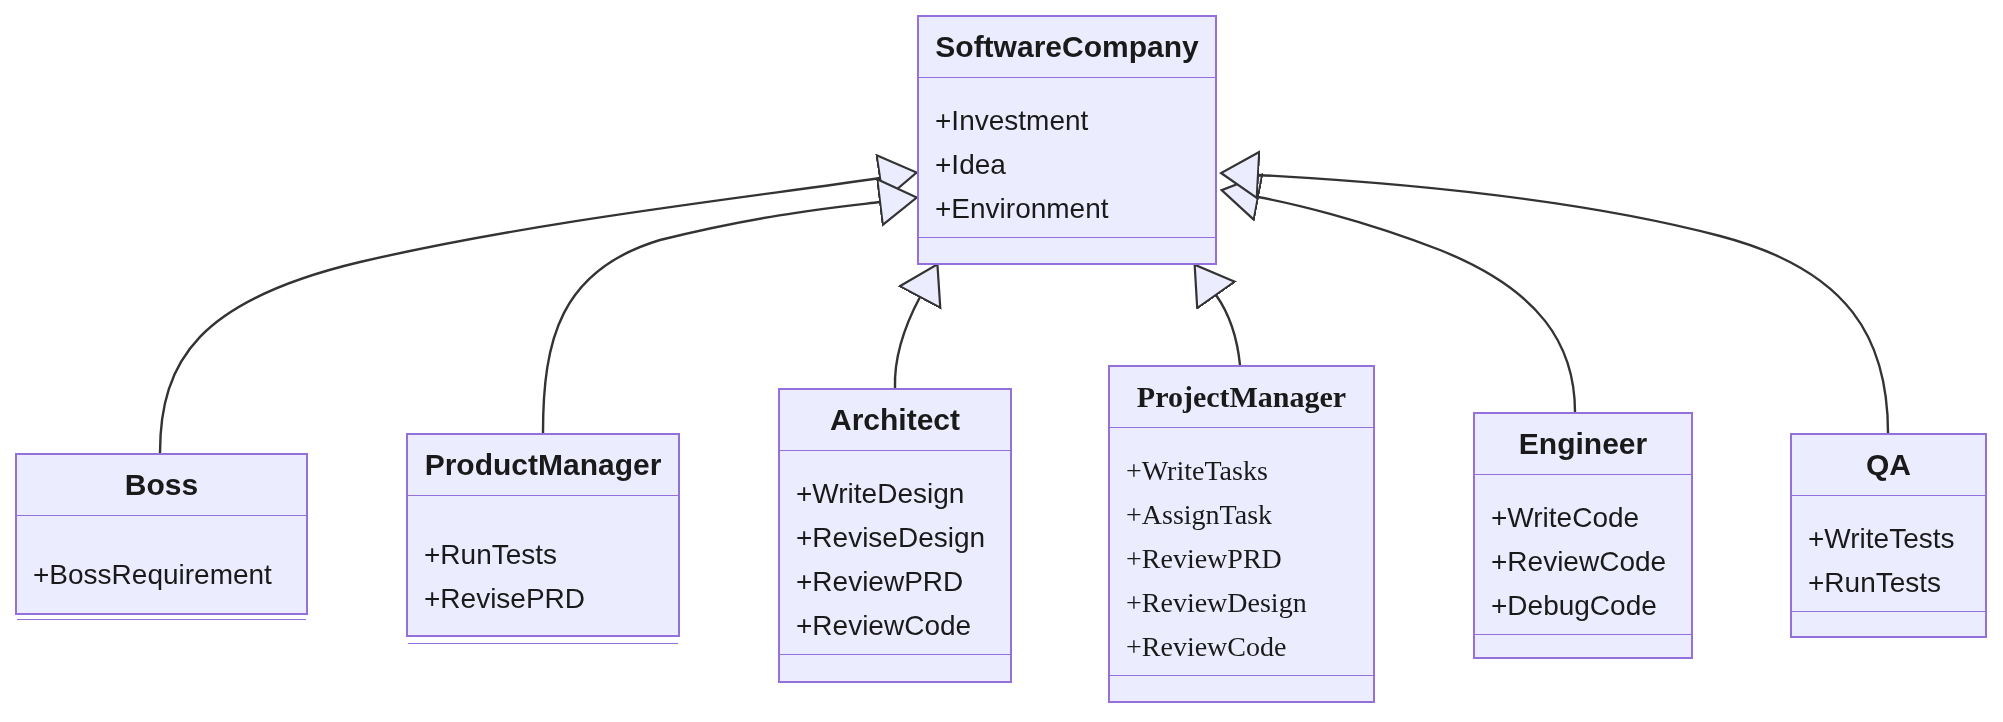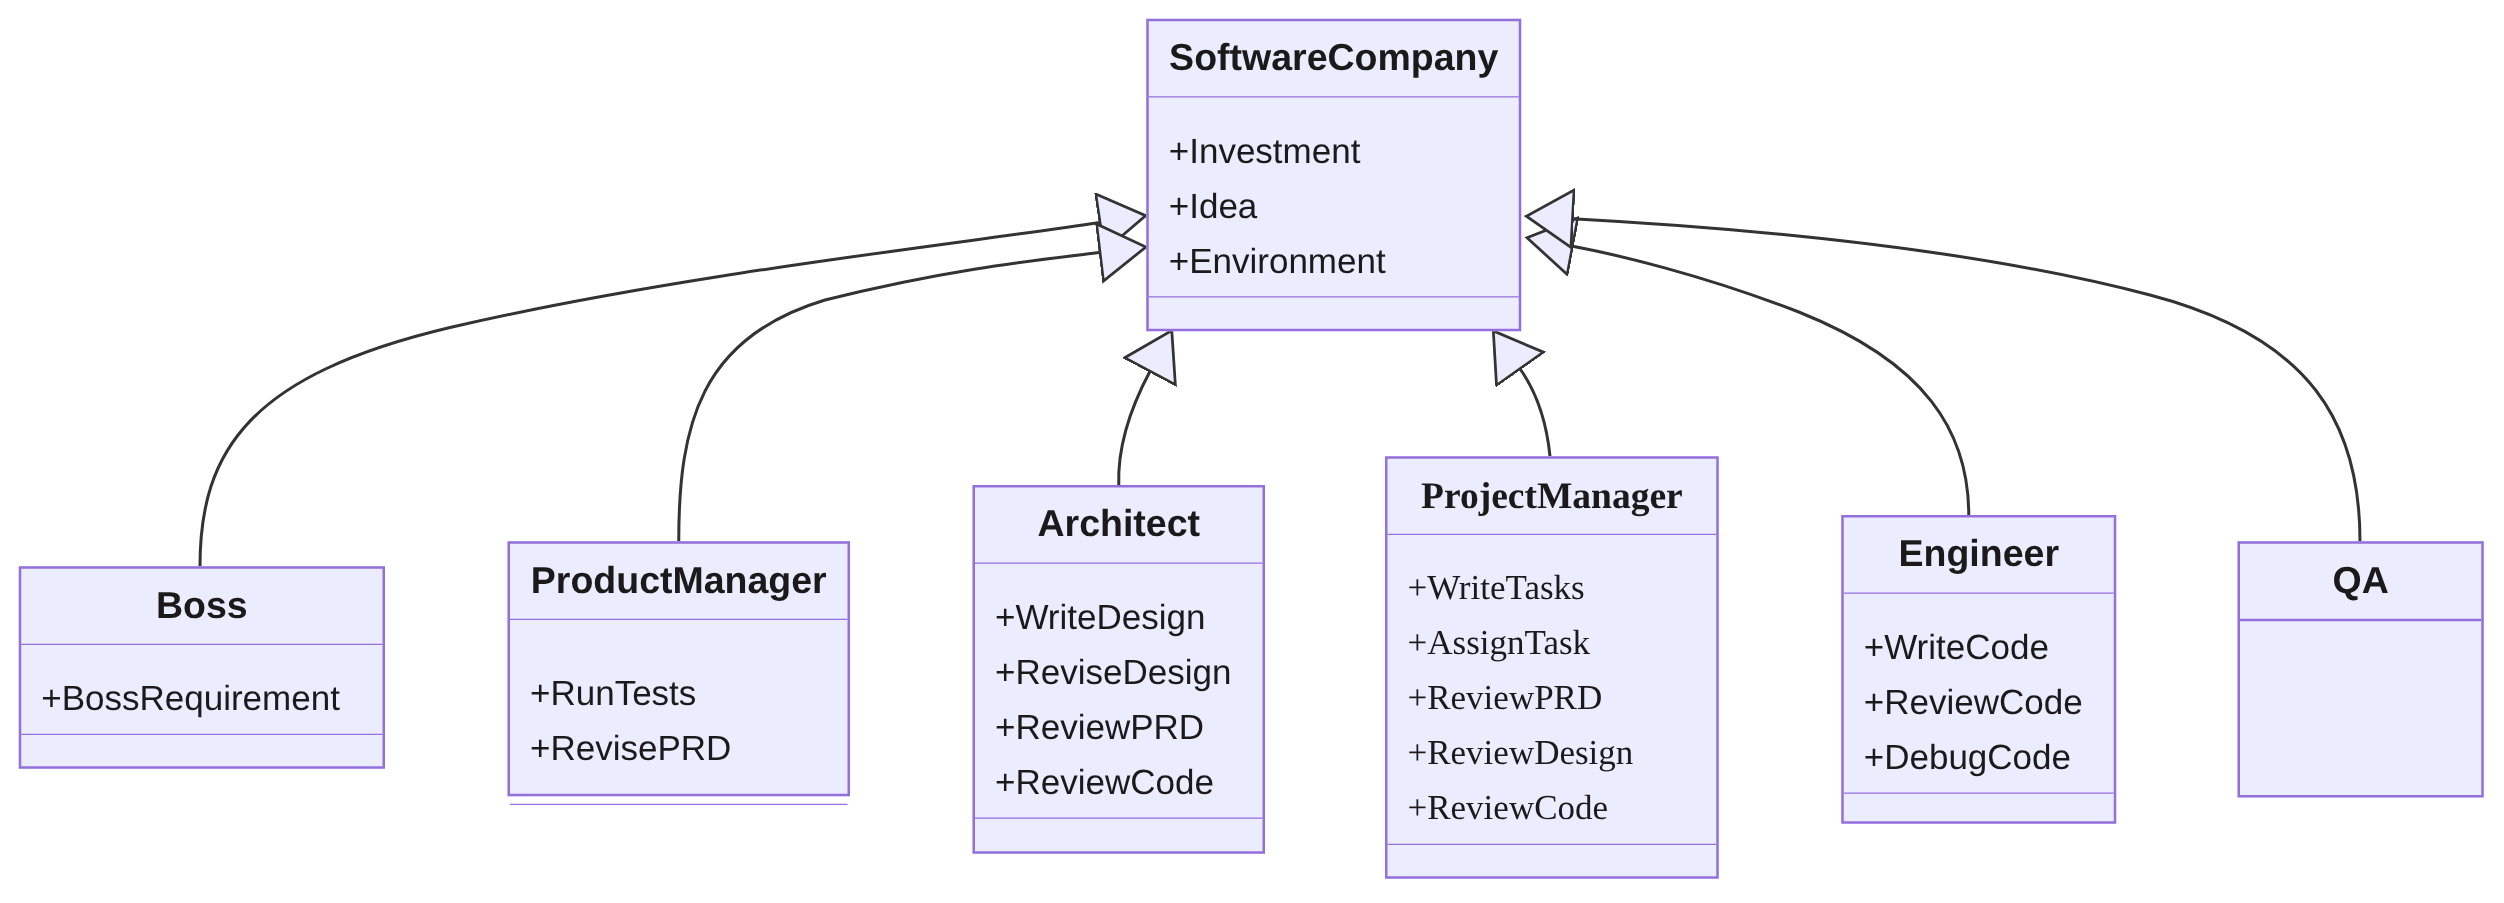--- a/index.html
+++ b/index.html
@@ -39,21 +39,21 @@
   <div class="uml-class" style="left:917px; top:15px; width:300px; height:250px;">
     <div class="uml-title">SoftwareCompany</div>
     <div class="uml-attrs">
         <div class="attr-row">+Investment</div>
         <div class="attr-row">+Idea</div>
         <div class="attr-row">+Environment</div>
       </div>
     <div class="uml-methods"></div>
   </div>
 
-  <div class="uml-class" style="left:15px; top:453px; width:293px; height:162px;">
+  <div class="uml-class" style="left:15px; top:453px; width:293px; height:162px;gap:16px;">
     <div class="uml-title">Boss</div>
     <div class="uml-attrs">
         <div class="attr-row">+BossRequirement</div>
       </div>
     <div class="uml-methods"></div>
   </div>
 
   <div class="uml-class" style="left:406px; top:433px; width:274px; height:204px;gap:16px;">
     <div class="uml-title">ProductManager</div>
     <div class="uml-attrs">
@@ -91,16 +91,20 @@
     <div class="uml-attrs">
         <div class="attr-row">+WriteCode</div>
         <div class="attr-row">+ReviewCode</div>
         <div class="attr-row">+DebugCode</div>
       </div>
     <div class="uml-methods"></div>
   </div>
 
   <div class="uml-class" style="left:1790px; top:433px; width:197px; height:205px;">
     <div class="uml-title">QA</div>
+    <div class="uml-attrs">
+        <div class="attr-row">+WriteTests</div>
+        <div class="attr-row">+RunTests</div>
+      </div>
     <div class="uml-methods"></div>
   </div>
 
 </div>
 
 </body></html>

